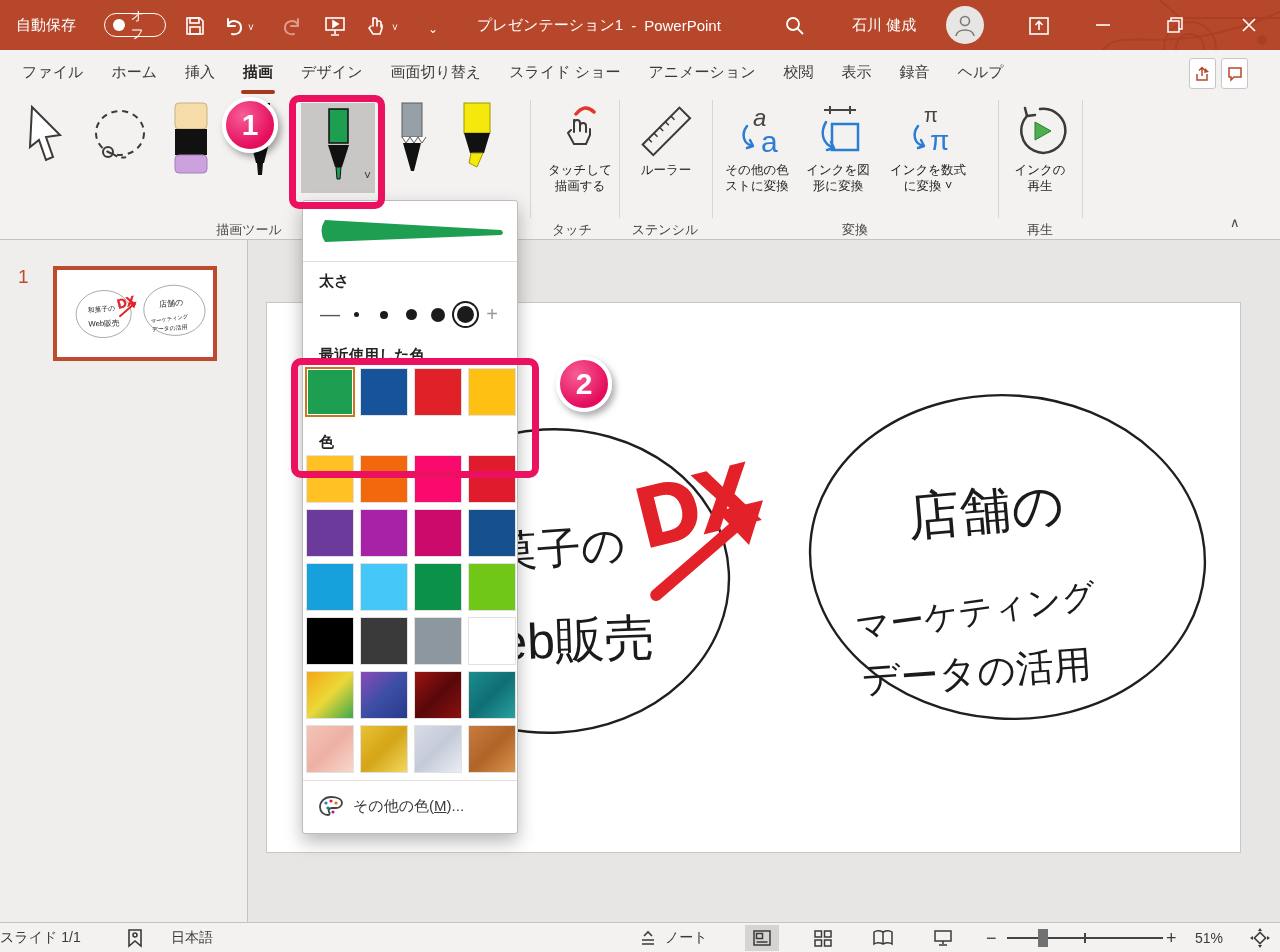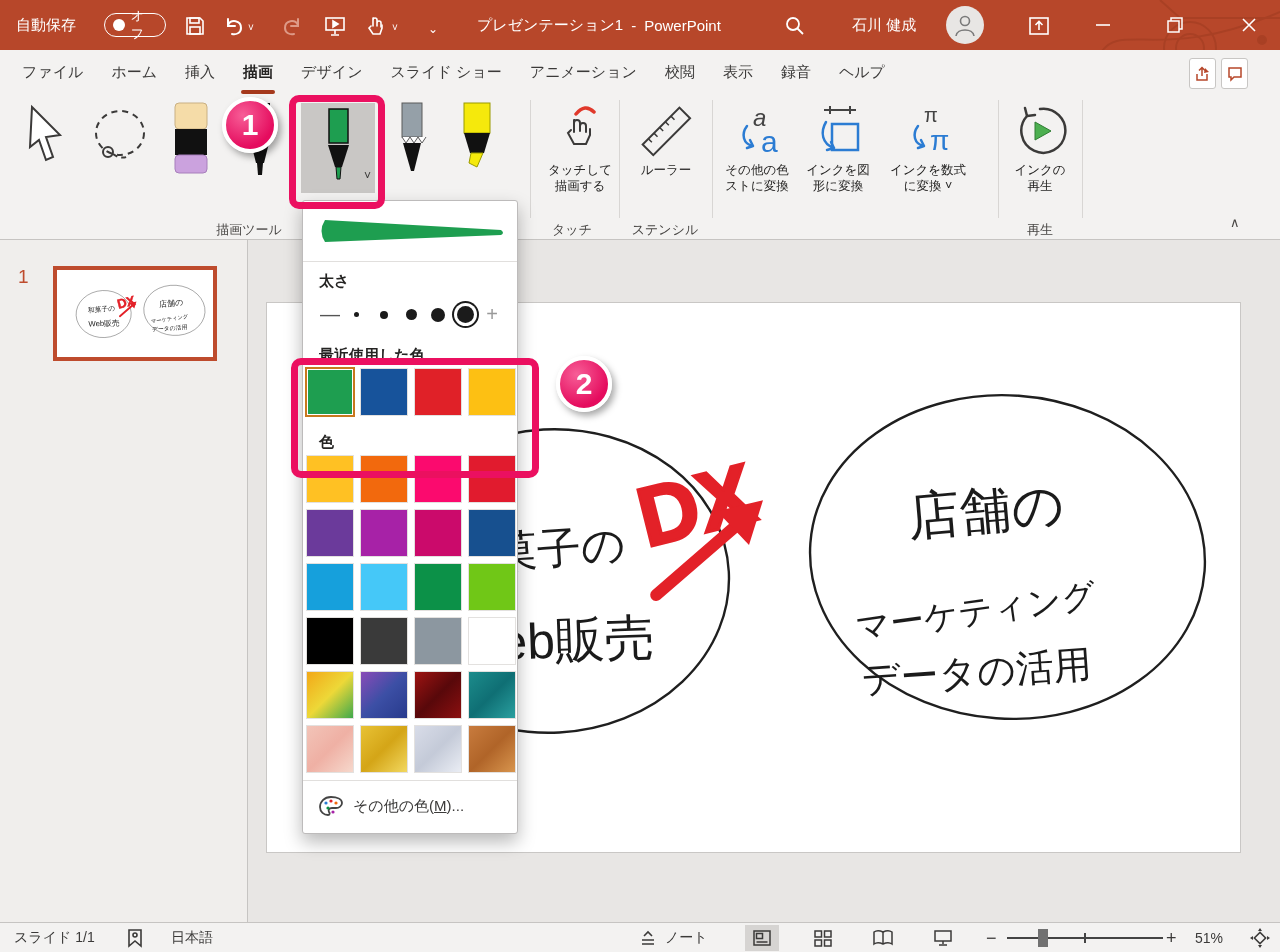--- a/index.html
+++ b/index.html
@@ -214,20 +214,23 @@
         <span>挿入</span>
       </div>
     <div class="rtab active">
         <span>描画</span>
         <span class="tab-underline"></span>
       </div>
     <div class="rtab">
         <span>デザイン</span>
       </div>
     <div class="rtab">
+        <span>画面切り替え</span>
+      </div>
+    <div class="rtab">
         <span>スライド ショー</span>
       </div>
     <div class="rtab">
         <span>アニメーション</span>
       </div>
     <div class="rtab">
         <span>校閲</span>
       </div>
     <div class="rtab">
         <span>表示</span>
@@ -369,20 +372,21 @@
       <div class="ricon">
         <svg width="52" height="54">
           <text x="22" y="18" font-size="20" fill="#444">π</text>
           <text x="28" y="46" font-size="28" fill="#2B7CD3">π</text>
           <path d="M16,22 c-6,8 -4,18 6,20 M22,42 l-6,2 M22,42 l-3,-6" stroke="#2B7CD3" stroke-width="2.5" fill="none" stroke-linecap="round"></path>
         </svg>
       </div>
       <div>インクを数式</div>
       <div>に変換 ˅</div>
     </div>
+    <div class="group-label" style="left:712px;width:286px">変換</div>
 
     <div class="vsep" style="left:998px"></div>
 
     <div class="rbtn" style="left:1000px;width:80px">
       <div class="ricon">
         <svg width="54" height="54">
           <path d="M14,12 A22,22 0 1 0 27,5" stroke="#3b3a39" stroke-width="2.5" fill="none" stroke-linecap="round"></path>
           <path d="M14,12 l-2,-8 M14,12 l8,-1" stroke="#3b3a39" stroke-width="2.5" fill="none" stroke-linecap="round"></path>
           <path d="M22,18 L38,27 L22,36 Z" fill="#4CAF50" stroke="#2E7D32" stroke-width="1"></path>
         </svg>
@@ -501,21 +505,21 @@
       </span>
     </div>
   </div>
 
   <div class="anno-frame" style="left:289px;top:95px;width:96px;height:114px"></div>
   <div class="anno-badge" style="left:222px;top:97px">1</div>
   <div class="anno-frame" style="left:291px;top:358px;width:248px;height:120px"></div>
   <div class="anno-badge" style="left:556px;top:356px">2</div>
 
   <div class="statusbar">
-    <div class="sb-item" style="left:14px">スライド 1/1</div>
+    <div class="sb-item" style="left:0">スライド 1/1</div>
     <div class="sb-item" style="left:124px">
       <svg width="22" height="22">
           <g stroke="#3b3a39" stroke-width="1.6" fill="none">
         <path d="M5,3 H17 V19 L11,14 L5,19 Z"></path>
             <circle cx="11" cy="8" r="2"></circle>
           </g>
         </svg>
     </div>
     <div class="sb-item" style="left:171px">日本語</div>
 

